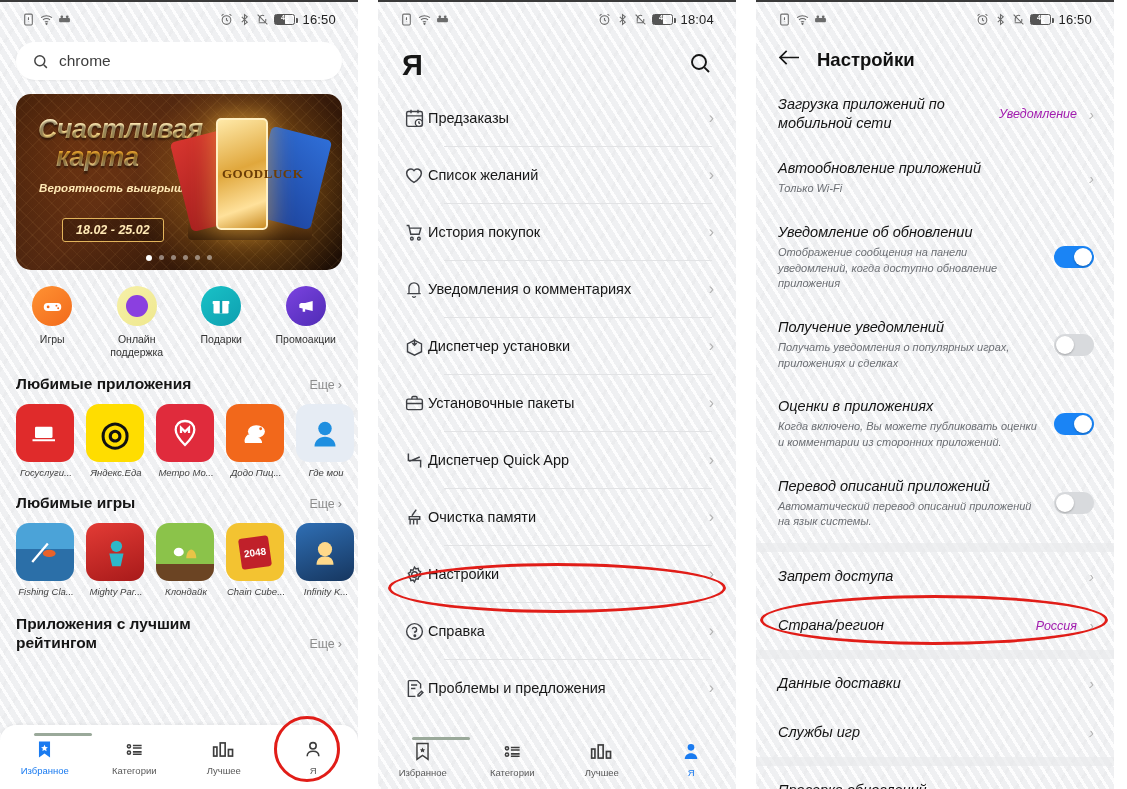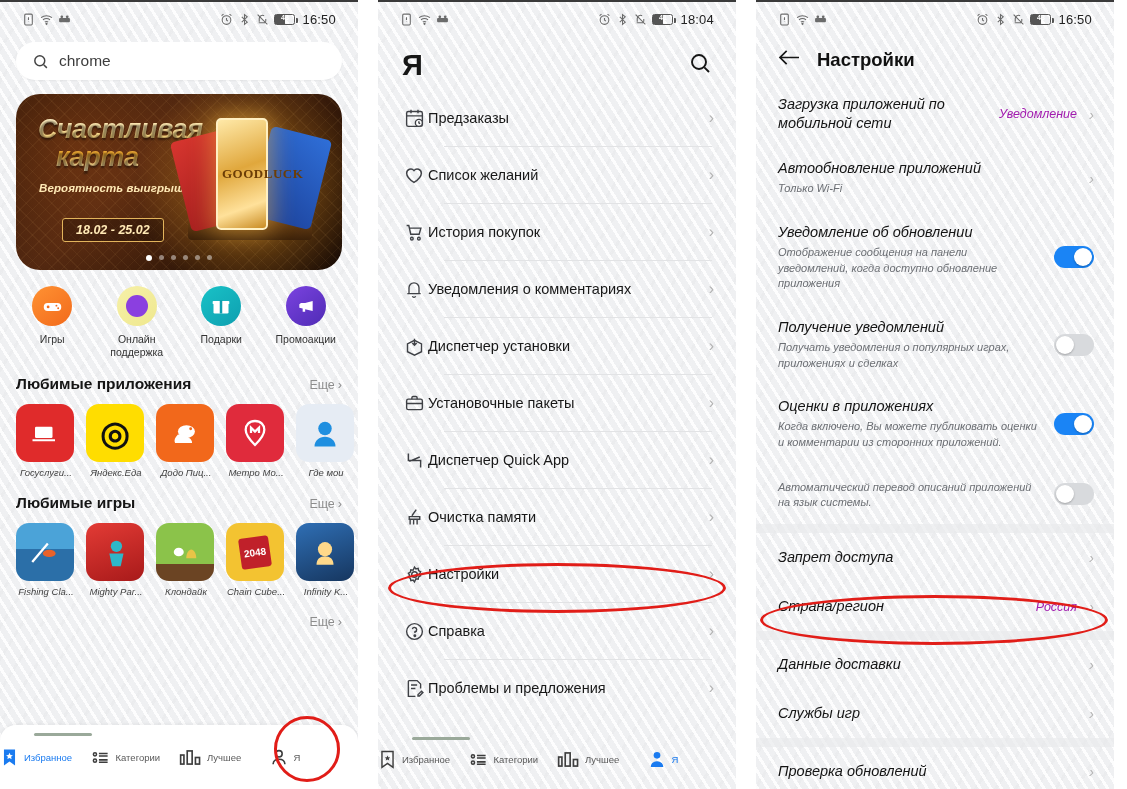--- a/index.html
+++ b/index.html
@@ -49,21 +49,21 @@
 
   
   .searchbar {
     margin: 6px 16px 0; height: 38px; background:#fff; border-radius:19px;
     display:flex; align-items:center; padding: 0 16px; gap:10px;
     box-shadow: 0 1px 2px rgba(0,0,0,.05);
   }
   .searchbar .q { font-size:15.5px; color:#3d3d3d; }
 
   .banner {
-    margin: 14px 16px 0; height: 176px; border-radius: 24px; overflow:hidden;
+    margin: 14px 16px 0; height: 176px; border-radius: 15px; overflow:hidden;
     position:relative;
     background:
       radial-gradient(circle at 72% 52%, rgba(255,170,40,.55) 0%, rgba(120,50,10,0) 45%),
       radial-gradient(circle at 18% 30%, rgba(190,90,25,.35) 0%, rgba(50,20,8,0) 55%),
       linear-gradient(135deg,#2a1408 0%, #4a2410 38%, #311708 70%, #1b0d05 100%);
   }
   .banner .grid {
     position:absolute; inset:0;
     background: repeating-linear-gradient(45deg, rgba(255,200,120,.06) 0 1px, transparent 1px 9px),
                 repeating-linear-gradient(-45deg, rgba(255,200,120,.05) 0 1px, transparent 1px 9px);
@@ -123,21 +123,21 @@
   .appitem { width:60px; flex:0 0 auto; }
   .appicon { width:58px; height:58px; border-radius:13px; overflow:hidden; position:relative; display:flex; align-items:center; justify-content:center; font-size:22px; font-weight:bold; color:#fff; }
   .appname { margin-top:5px; font-size:9.5px; color:#444; text-align:center; white-space:nowrap; overflow:hidden;font-style:italic; }
 
   .bottomnav {
     position:absolute; left:0; right:0; bottom:0; height:64px;
     background:#fff; border-radius:16px 16px 0 0; display:flex; align-items:center;
     box-shadow:0 -1px 4px rgba(0,0,0,.06); z-index:3;
   }
   .bottomnav::before { content:""; position:absolute; top:8px; left:34px; width:58px; height:2.5px; background:#9aa99a; border-radius:2px; }
-  .navitem { flex:1; display:flex; flex-direction:row; align-items:center; gap:5px; }
+  .navitem { flex:1; display:flex; flex-direction:column; align-items:center; gap:5px; }
   .navitem .nglyph { height:22px; display:flex; align-items:center; }
   .navitem .nlabel { font-size:9.5px; color:#5a5a5a; }
   .navitem.active .nlabel { color:#1a7bf0; }
 
   .redcircle {
     position:absolute; border:3.5px solid #e11d18; border-radius:50%; z-index:6; pointer-events:none;
   }
 
   
   .p2head { display:flex; align-items:center; padding: 10px 24px 4px; height:52px; }
@@ -295,39 +295,39 @@
               <path d="M2 17h18v1.5H2z"></path>
             </svg>
           </div>
           <div class="appname">Госуслуги...</div>
         </div>
       <div class="appitem">
           <div class="appicon" style="background:#ffdd00;color:#111;font-size:34px">◎</div>
           <div class="appname">Яндекс.Еда</div>
         </div>
       <div class="appitem">
+          <div class="appicon" style="background:#e02b3c">
+            <svg width="32" height="32" viewBox="0 0 24 24" fill="none" stroke="#fff" stroke-width="1.7">
+              <path d="M12 3c4.5 0 7 3 7 6.5S16 17 12 21C8 17 5 13 5 9.5S7.5 3 12 3z"></path>
+              <path d="M9 12V8l3 3 3-3v4"></path>
+            </svg>
+          </div>
+          <div class="appname">Метро Мо...</div>
+        </div>
+      <div class="appitem">
           <div class="appicon" style="background:#f2681b">
             <svg width="34" height="34" viewBox="0 0 24 24" fill="#fff">
               <ellipse cx="13" cy="11" rx="6" ry="4.5"></ellipse>
               <path d="M7 13c-2 2-3 4-2 6h12c0-3-3-4-5-5z"></path>
               <circle cx="16" cy="9" r="1" fill="#f2681b"></circle>
             </svg>
           </div>
           <div class="appname">Додо Пиц...</div>
         </div>
       <div class="appitem">
-          <div class="appicon" style="background:#e02b3c">
-            <svg width="32" height="32" viewBox="0 0 24 24" fill="none" stroke="#fff" stroke-width="1.7">
-              <path d="M12 3c4.5 0 7 3 7 6.5S16 17 12 21C8 17 5 13 5 9.5S7.5 3 12 3z"></path>
-              <path d="M9 12V8l3 3 3-3v4"></path>
-            </svg>
-          </div>
-          <div class="appname">Метро Мо...</div>
-        </div>
-      <div class="appitem">
           <div class="appicon" style="background:#e6ecf4">
             <svg width="36" height="36" viewBox="0 0 24 24" fill="#1f8fe0">
               <circle cx="12" cy="9" r="4.5"></circle>
               <path d="M5 21c0-4 3.2-6.5 7-6.5S19 17 19 21z"></path>
             </svg>
           </div>
           <div class="appname">Где мои</div>
         </div>
     </div>
 
@@ -377,20 +377,24 @@
             <svg width="34" height="34" viewBox="0 0 24 24" fill="#ffd98a">
               <circle cx="12" cy="10" r="5"></circle>
               <path d="M6 21c0-4 2.6-6 6-6s6 2 6 6z"></path>
             </svg>
           </div>
           <div class="appname">Infinity K...</div>
         </div>
     </div>
 
     <div class="sectionhead" style="margin-top:18px">
+      <h3 style="max-width:200px">
+        <span>Приложения с лучшим</span><br>
+        <span>рейтингом</span>
+      </h3>
       <div class="more" style="align-self:flex-end;padding-bottom:2px">
           <span>Еще</span>
           <span>›</span>
         </div>
     </div>
 
     <div class="bottomnav">
       <div class="navitem active">
         <div class="nglyph">
             <svg width="19" height="21" viewBox="0 0 24 24" fill="#1a7bf0">
@@ -729,20 +733,21 @@
           <div class="stitle">Оценки в приложениях</div>
           <div class="ssub">Когда включено, Вы можете публиковать оценки и комментарии из сторонних приложений.</div>
         </div>
         <div class="toggle on">
             <i></i>
           </div>
       </div>
 
       <div class="srow">
         <div class="stext">
+          <div class="stitle">Перевод описаний приложений</div>
           <div class="ssub">Автоматический перевод описаний приложений на язык системы.</div>
         </div>
         <div class="toggle off">
             <i></i>
           </div>
       </div>
 
       <div class="gap"></div>
 
       <div class="srow compactrow">

